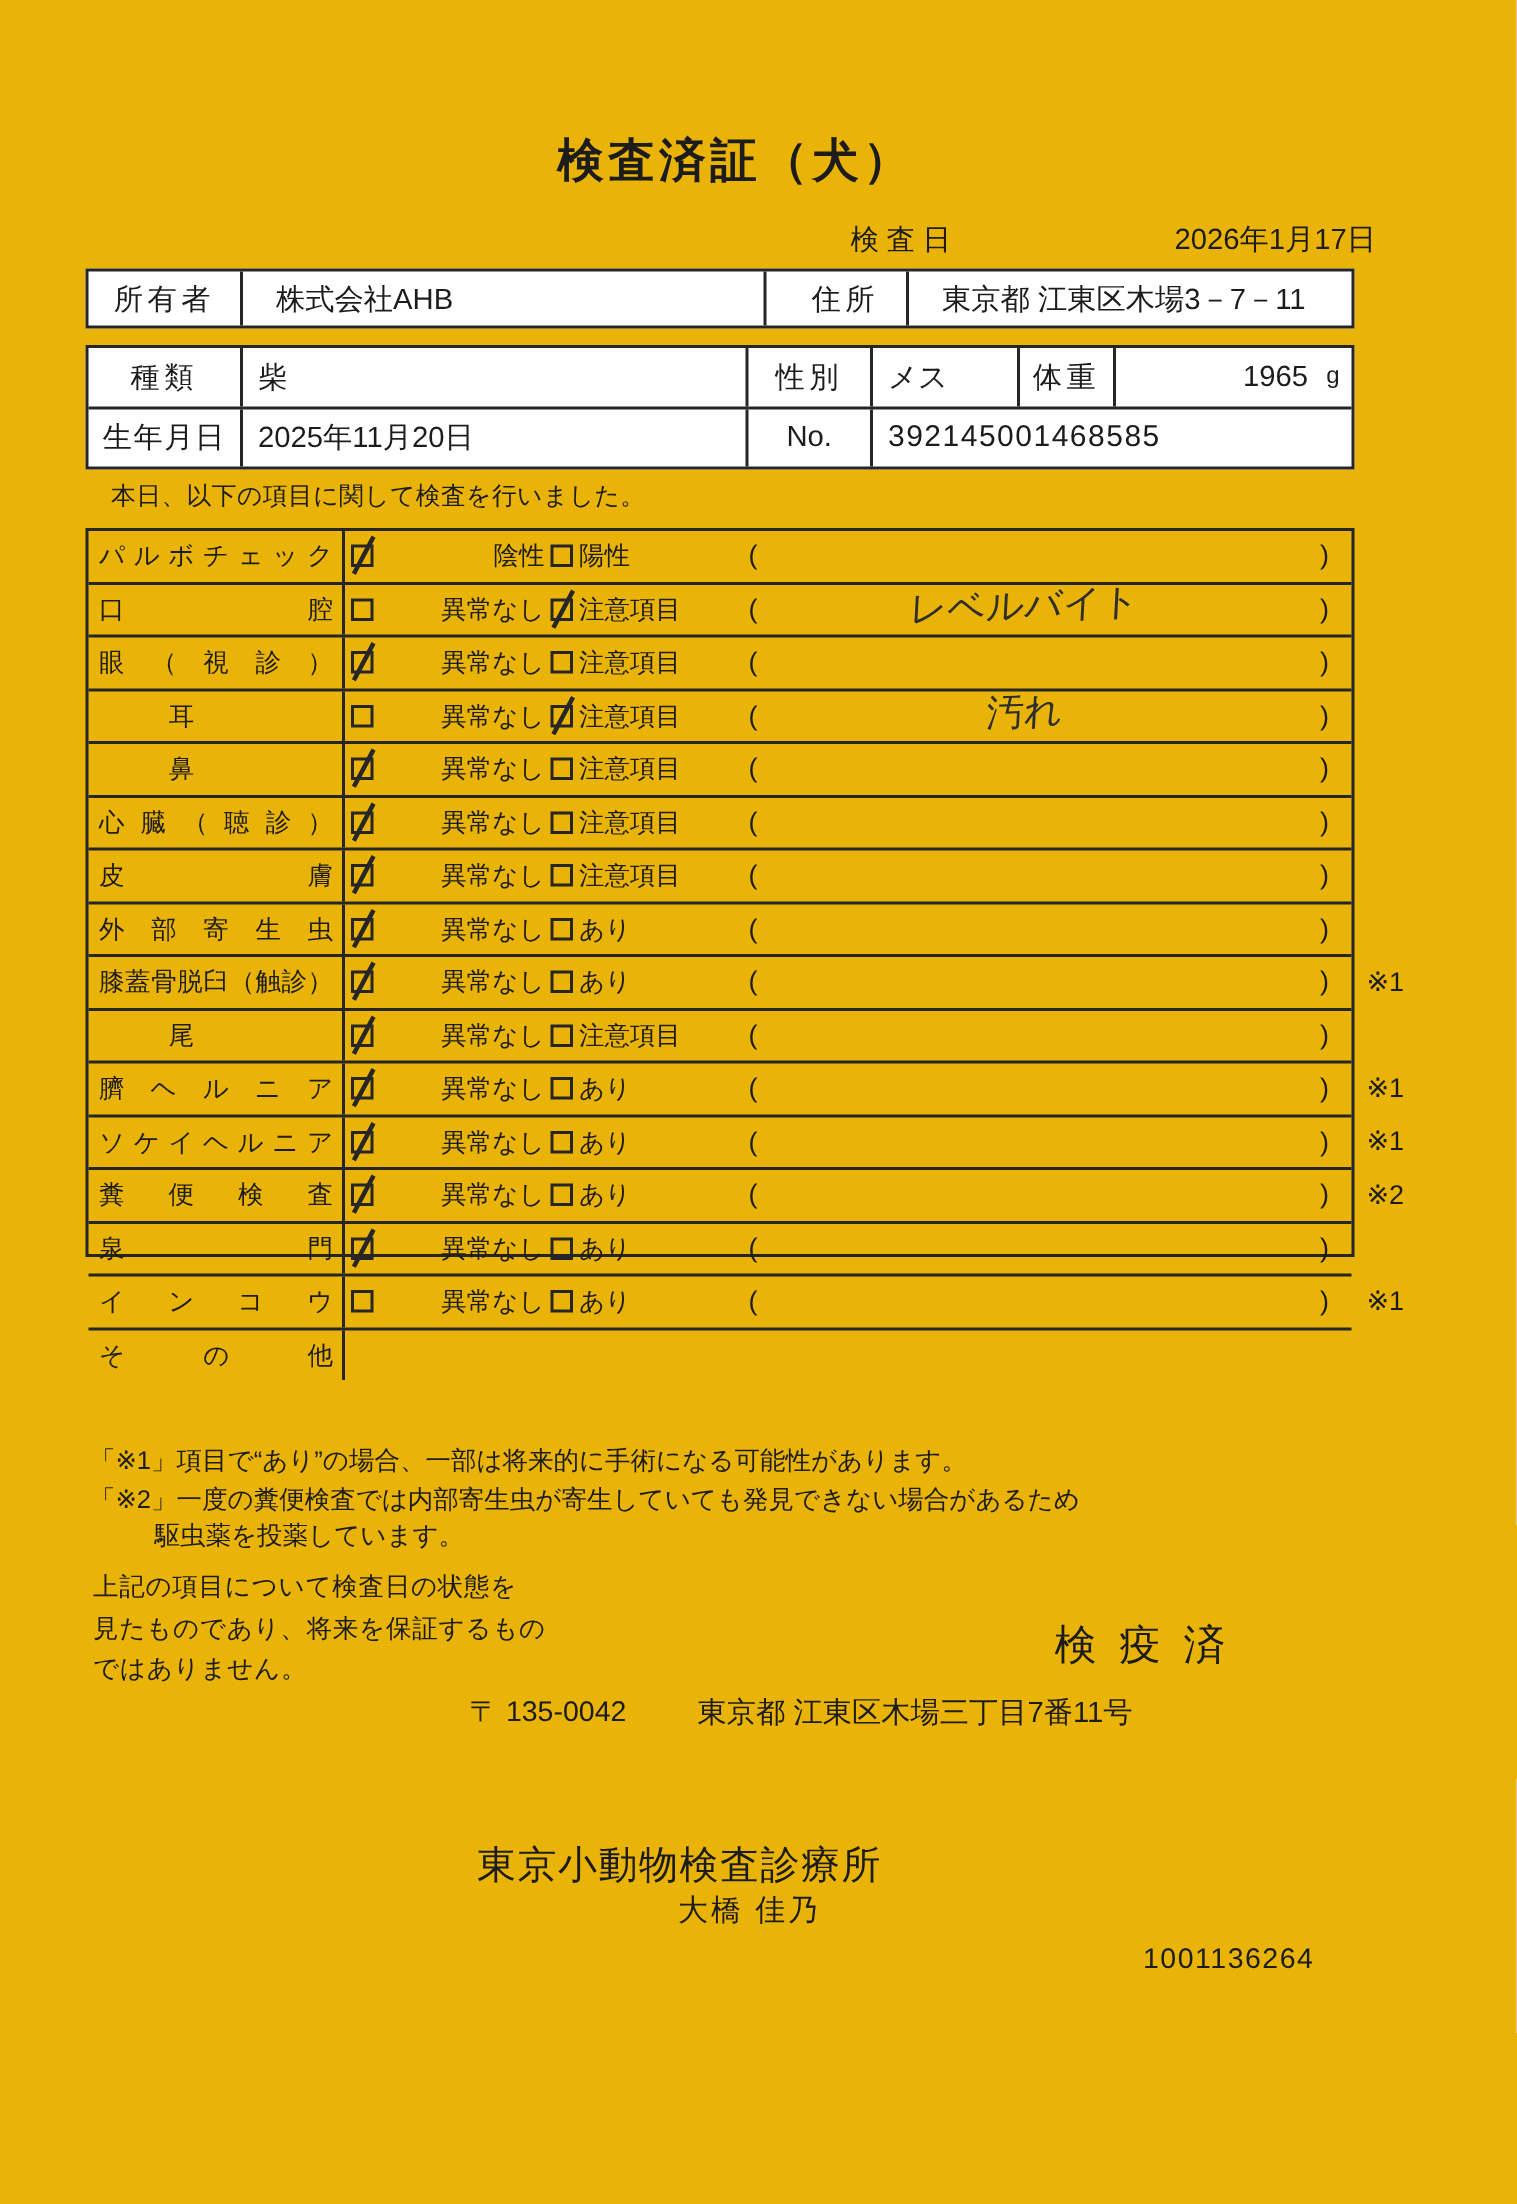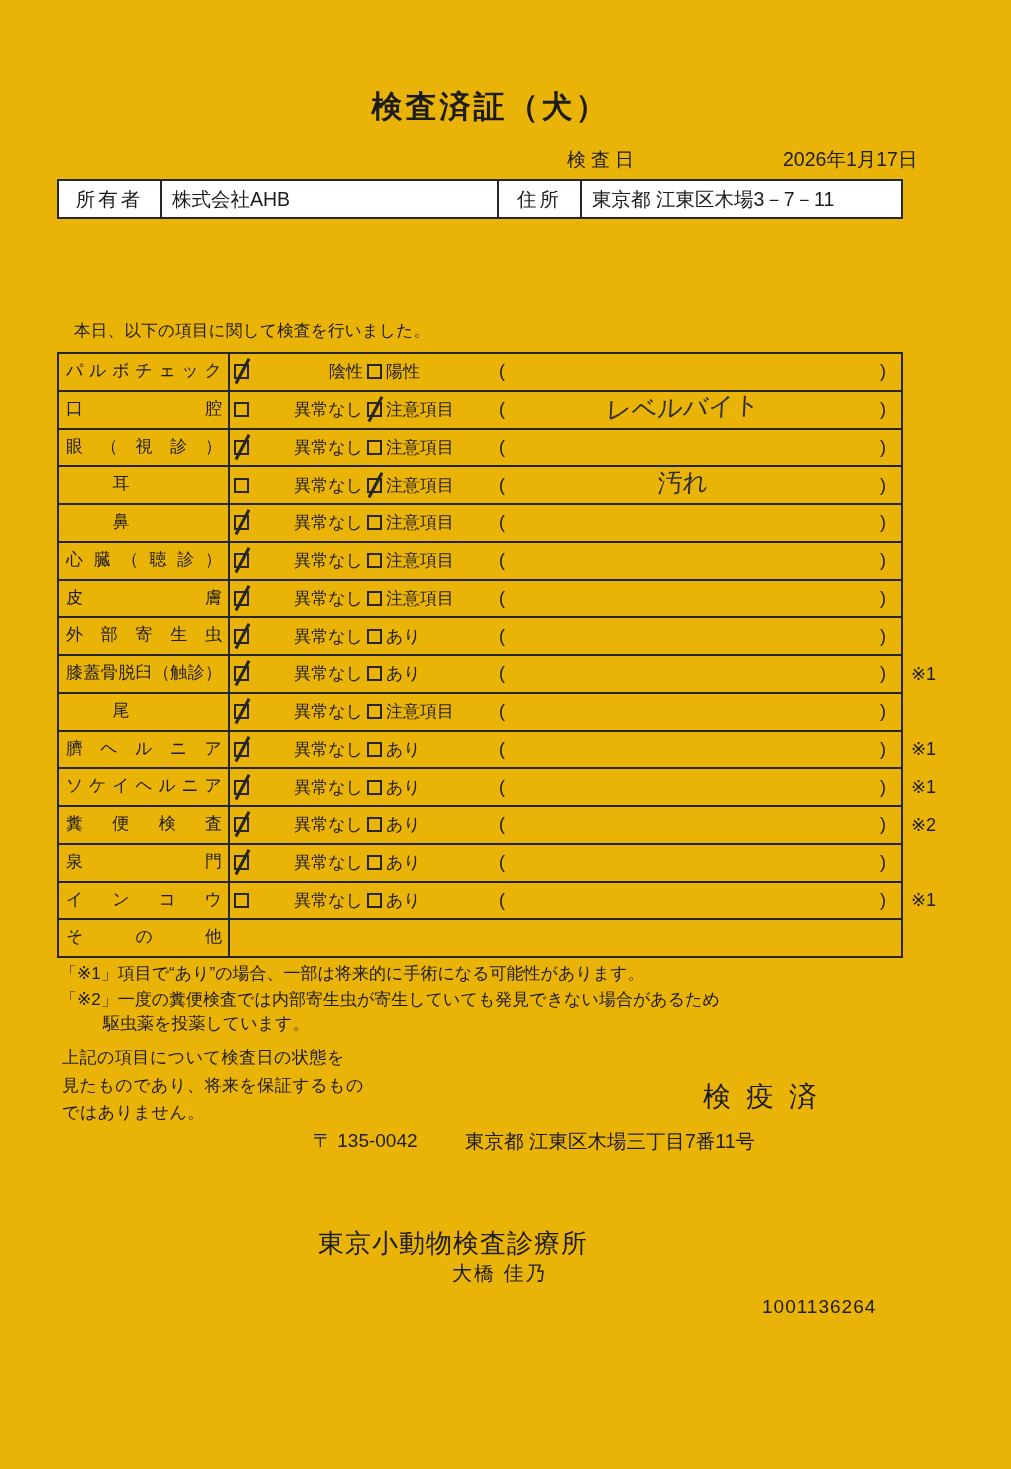--- a/index.html
+++ b/index.html
@@ -15,38 +15,38 @@
 
   .exam-date-label { top:147px; left:567px; font-size:19px; letter-spacing:5px; }
   .exam-date-value { top:146px; left:783px; font-size:19.5px; }
 
   
   .tbl { border:2px solid #262626; background:#fff; }
   .cell { border-right:2px solid #262626; display:flex; align-items:center; }
   .cell:last-child { border-right:none; }
   .cell.hdr { justify-content:center; letter-spacing:3px; }
   .cell.val { padding-left:10px; }
-  .t-owner { top:179px; left:57px; width:846px; height:40px; display:flex; font-size:19.5px; }
+  .t-owner { top:179px; left:57px; width:846px; height:40px; display:flex; font-size:19.5px;gap:12px; }
   .t-animal { top:230px; left:57px; width:846px; height:83px; display:flex; flex-direction:column; font-size:19.5px; }
   .t-animal .trow { flex:1; display:flex; }
   .t-animal .trow:first-child { border-bottom:2px solid #262626; }
   .w-label { width:103px; }
   .w-value { width:337px; }
   .w-label2 { width:83px; }
   .w-sex { width:98px; }
   .w-wt { width:64px; }
   .cell.flexfill { flex:1; }
   .weight-cell { flex:1; justify-content:flex-end; padding-right:8px; }
   .weight-unit { font-size:16px; margin-left:12px; }
   .no-value { font-size:20px; letter-spacing:1px; }
 
   .statement { top:320px; left:74px; font-size:16.5px; letter-spacing:0.3px; }
 
   
-  .checklist { top:352px; left:57px; width:846px; height:606px; border:2px solid #262626; display:flex; flex-direction:column; }
+  .checklist { top:352px; left:57px; width:846px; height:486px; border:2px solid #262626; display:flex; flex-direction:column; }
   .cl-row { position:relative; flex:1; display:flex; }
   .cl-row + .cl-row { border-top:2px solid #262626; }
   .cl-label {
     width:171px; border-right:2px solid #262626; height:100%;
     padding:0 6px 0 7px; font-size:17px; line-height:33.5px;
     text-align:justify; text-align-last:justify; overflow:hidden;
   }
   .cl-label.center { text-align:center; text-align-last:center; padding-right:52px; }
   .cl-body { flex:1; display:flex; align-items:center; font-size:17px; }
   .opt { display:flex; align-items:center; }
@@ -88,20 +88,39 @@
   <span class="abs exam-date-label">検査日</span>
   <span class="abs exam-date-value">2026年1月17日</span>
 
   <div class="abs tbl t-owner">
     <div class="cell hdr w-label">所有者</div>
     <div class="cell val w-value">株式会社AHB</div>
     <div class="cell hdr w-label2">住所</div>
     <div class="cell val flexfill">東京都 江東区木場3－7－11</div>
   </div>
 
+  <div class="abs tbl t-animal">
+    <div class="trow">
+      <div class="cell hdr w-label">種類</div>
+      <div class="cell val w-value">柴</div>
+      <div class="cell hdr w-label2">性別</div>
+      <div class="cell val w-sex">メス</div>
+      <div class="cell hdr w-wt">体重</div>
+      <div class="cell weight-cell">
+        <span>1965</span>
+        <span class="weight-unit">g</span>
+      </div>
+    </div>
+    <div class="trow">
+      <div class="cell hdr w-label" style="letter-spacing:1px;">生年月日</div>
+      <div class="cell val w-value">2025年11月20日</div>
+      <div class="cell hdr w-label2" style="letter-spacing:0;">No.</div>
+      <div class="cell val flexfill no-value">392145001468585</div>
+    </div>
+  </div>
 
   <div class="abs statement">本日、以下の項目に関して検査を行いました。</div>
 
   <div class="abs checklist">
 
     <div class="cl-row">
       <div class="cl-label">パルボチェック</div>
       <div class="cl-body">
         <span class="opt opt1">
             <span class="cb checked"></span>

